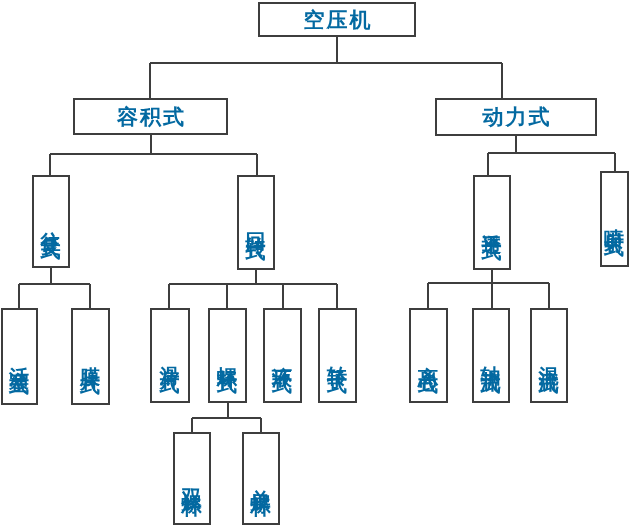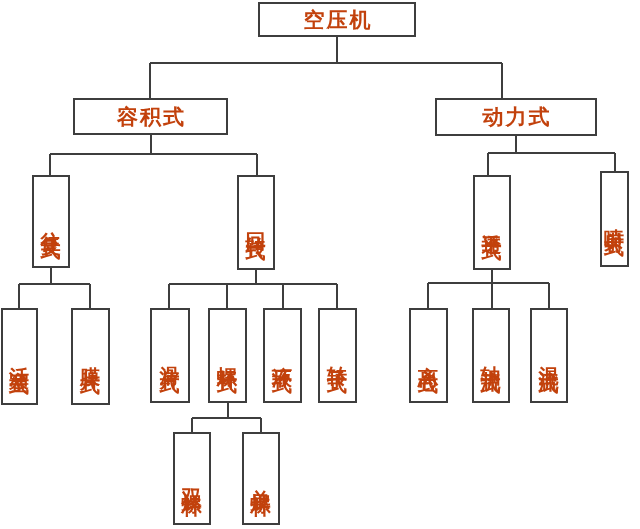--- a/index.html
+++ b/index.html
@@ -4,21 +4,21 @@
 <style>
   html,body{margin:0;padding:0;background:#ffffff;}
   .stage{
     position:relative;width:640px;height:529px;background:#ffffff;
     font-family:"Liberation Sans",sans-serif;overflow:hidden;
   }
   .connectors{position:absolute;left:0;top:0;width:640px;height:529px;}
   .box{
     position:absolute;box-sizing:border-box;border:2px solid #3e3e3e;background:#ffffff;
     display:flex;align-items:center;justify-content:center;
-    color:#c2410c;font-weight:700;
+    color:#0369a1;font-weight:700;
   }
   .hbox{font-size:21px;letter-spacing:2px;text-indent:2px;}
   .vbox .vtext{
     writing-mode:vertical-rl;text-orientation:upright;
     font-size:20px;letter-spacing:4px;line-height:1;
   }
 </style>
 </head>
 <body>
 

